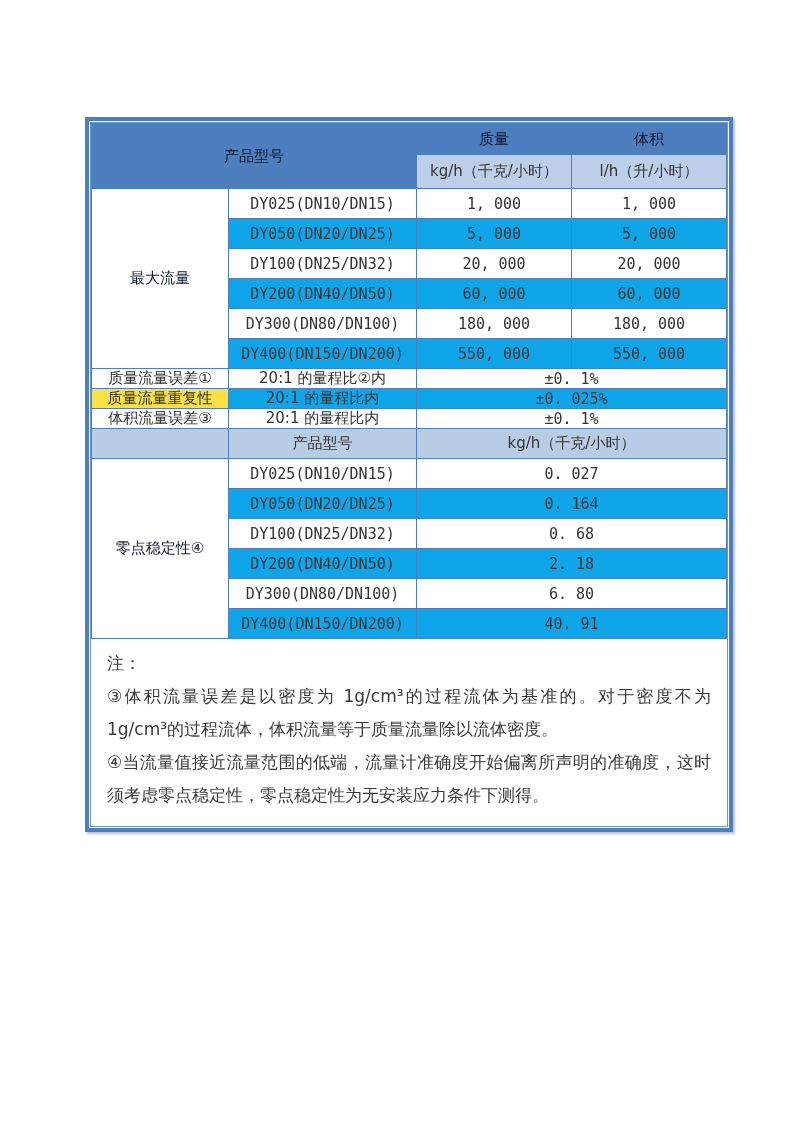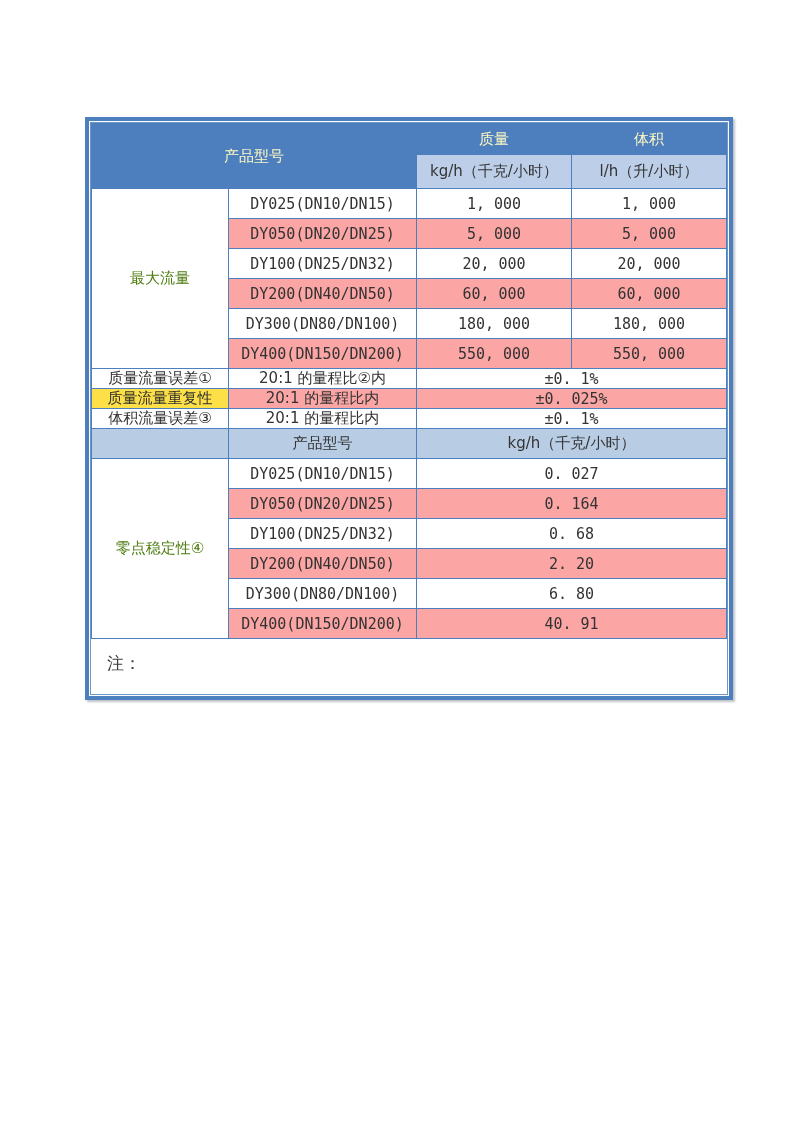--- a/index.html
+++ b/index.html
@@ -37,40 +37,40 @@
     vertical-align: middle;
     padding: 0 2px;
     font-size: 15px;
     font-weight: normal;
     overflow: hidden;
     white-space: nowrap;
   }
   
   th.dark {
     background: #4d7ebd;
-    color: #fef9c3;
+    color: #0f172a;
     font-size: 16px;
     font-weight: bold;
     border-color: #ffffff;
   }
   tr.hdr1 { height: 31px; }
   tr.hdr2 { height: 34px; }
   tr.flow-row, tr.zero-row, tr.unit-row { height: 30px; }
   tr.spec-row { height: 17px; padding-left: 16px; }
 
   tr.unit-hdr td { background: #bdcfe8; font-size: 15px; }
-  tr.band td { background: #fca5a5; }
+  tr.band td { background: #0ea5e9; }
   td.corner { background: #b3bfd3; }
   tr.unit-row td { background: #b8cce4; }
 
   th.group-label {
     background: #ffffff;
     font-size: 16px;
     font-weight: bold;
-    color: #4d7c0f;
+    color: #0f172a;
   }
   th.row-label {
     background: #ffffff;
     font-size: 16px;
     font-weight: bold;
     color: #2f2f2f;
   }
   tr.band th.row-label { background: #fde047; }
 
   .mono { font-family: "DejaVu Sans Mono", "Liberation Mono", monospace; font-size: 15px; margin-left: 30px; }
@@ -172,32 +172,34 @@
           <tr class="zero-row band">
             <td class="mono">DY050(DN20/DN25)</td>
             <td class="mono" colspan="2">0. 164</td>
           </tr>
           <tr class="zero-row">
             <td class="mono">DY100(DN25/DN32)</td>
             <td class="mono" colspan="2">0. 68</td>
           </tr>
           <tr class="zero-row band">
             <td class="mono">DY200(DN40/DN50)</td>
-            <td class="mono" colspan="2">2. 20</td>
+            <td class="mono" colspan="2">2. 18</td>
           </tr>
           <tr class="zero-row">
             <td class="mono">DY300(DN80/DN100)</td>
             <td class="mono" colspan="2">6. 80</td>
           </tr>
           <tr class="zero-row band">
             <td class="mono">DY400(DN150/DN200)</td>
             <td class="mono" colspan="2">40. 91</td>
           </tr>
         </tbody>
       </table>
 
       <div class="notes">
         <p>注：</p>
+        <p>③体积流量误差是以密度为 1g/cm³的过程流体为基准的。对于密度不为 1g/cm³的过程流体，体积流量等于质量流量除以流体密度。</p>
+        <p>④当流量值接近流量范围的低端，流量计准确度开始偏离所声明的准确度，这时须考虑零点稳定性，零点稳定性为无安装应力条件下测得。</p>
       </div>
 
     </div>
   </div>
 </div>
 
 </body></html>

